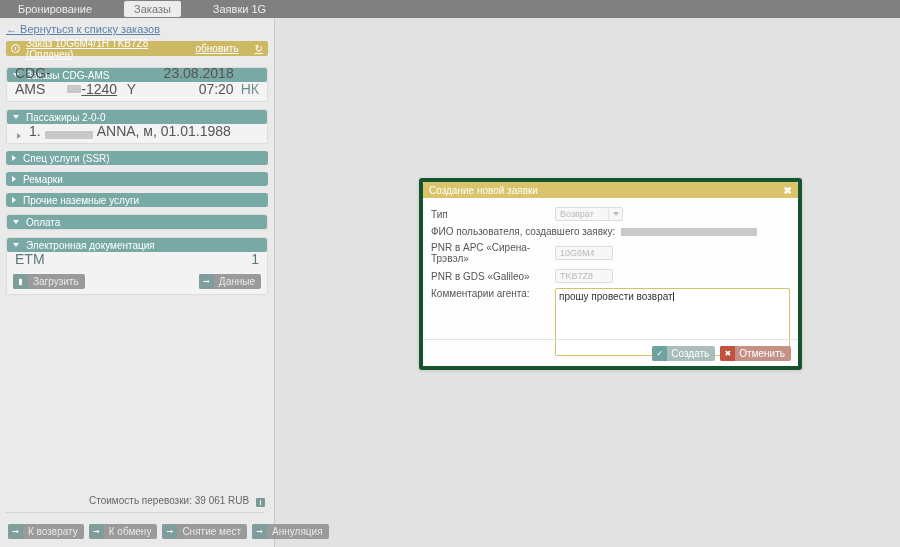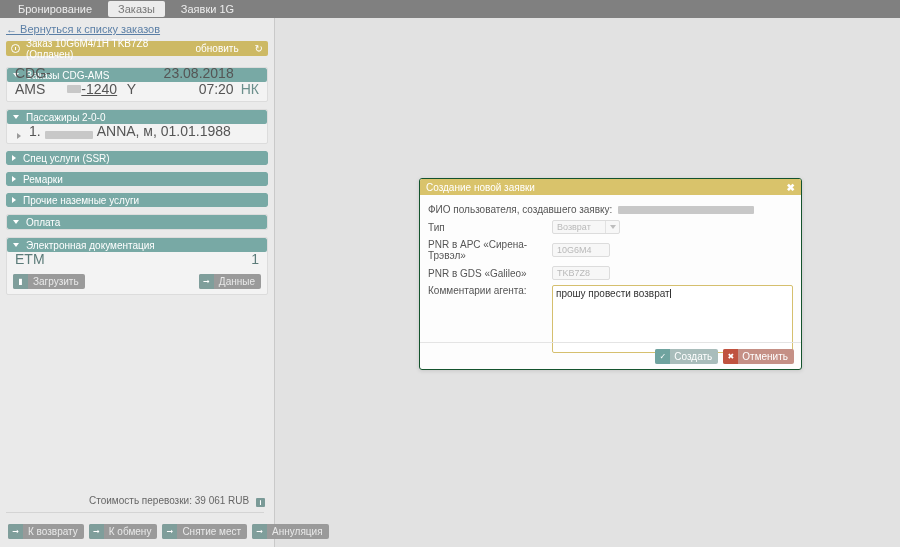--- a/index.html
+++ b/index.html
@@ -13,20 +13,21 @@
     overflow: hidden;
   }
   #app { position: relative; width: 900px; height: 547px; }
 
   
   .topnav {
     position: absolute; top: 0; left: 0; width: 900px; height: 18px;
     background: #808080;
     display: flex; align-items: center;
     padding-left: 8px;
+    gap: 16px;
   }
   .topnav .tab {
     color: #ededed;
     font-size: 11px;
     padding: 2px 10px;
     margin-right: 6px;
     line-height: 12px;
     white-space: nowrap;
   }
   .topnav .tab.active {
@@ -52,20 +53,21 @@
   }
   .order-bar {
     margin: 0 6px;
     height: 15px;
     background: #cdb964;
     color: #fff;
     display: flex; align-items: center;
     font-size: 10px;
     padding: 0 5px;
     border-radius: 2px;
+    text-decoration: underline;
   }
   .order-bar .clock {
     width: 9px; height: 9px;
     border: 1px solid #fff; border-radius: 50%;
     margin-right: 6px; position: relative; flex: 0 0 auto;
   }
   .order-bar .clock::after {
     content: ""; position: absolute; left: 3px; top: 1.5px;
     width: 1px; height: 3px; background: #fff;
   }
@@ -186,21 +188,21 @@
     width: 275px;
     display: flex; padding-left: 8px;
   }
 
   
   .modal {
     position: absolute;
     left: 419px; top: 178px;
     width: 383px; height: 192px;
     background: #fdfdfd;
-    border: 1px solid #14532d;
+    border: 4px solid #14532d;
     border-radius: 3px;
     box-shadow: 0 1px 4px rgba(0,0,0,0.12);
   }
   .modal-head {
     height: 16px;
     background: #d9c36b;
     color: #fff;
     font-size: 10px;
     display: flex; align-items: center;
     padding: 0 6px;
@@ -418,35 +420,35 @@
     </div>
   </div>
 
   <div class="modal">
     <div class="modal-head">
       <span class="t">Создание новой заявки</span>
       <span class="x">✖</span>
     </div>
     <div class="modal-body">
 
-      <div class="frow topinfo">
-        <span class="flabel">ФИО пользователя, создавшего заявку:</span>
-        <span class="redacted" style="width:136px"></span>
-      </div>
-
       <div class="frow">
         <span class="flabel">Тип</span>
         <span class="finput fselect">
           <span>Возврат</span>
           <span class="arrow">
               <i></i>
             </span>
         </span>
       </div>
 
+      <div class="frow topinfo">
+        <span class="flabel">ФИО пользователя, создавшего заявку:</span>
+        <span class="redacted" style="width:136px"></span>
+      </div>
+
       <div class="frow">
         <span class="flabel">PNR в АРС «Сирена-Трэвэл»</span>
         <span class="finput">10G6M4</span>
       </div>
 
       <div class="frow">
         <span class="flabel">PNR в GDS «Galileo»</span>
         <span class="finput">TKB7Z8</span>
       </div>
 

